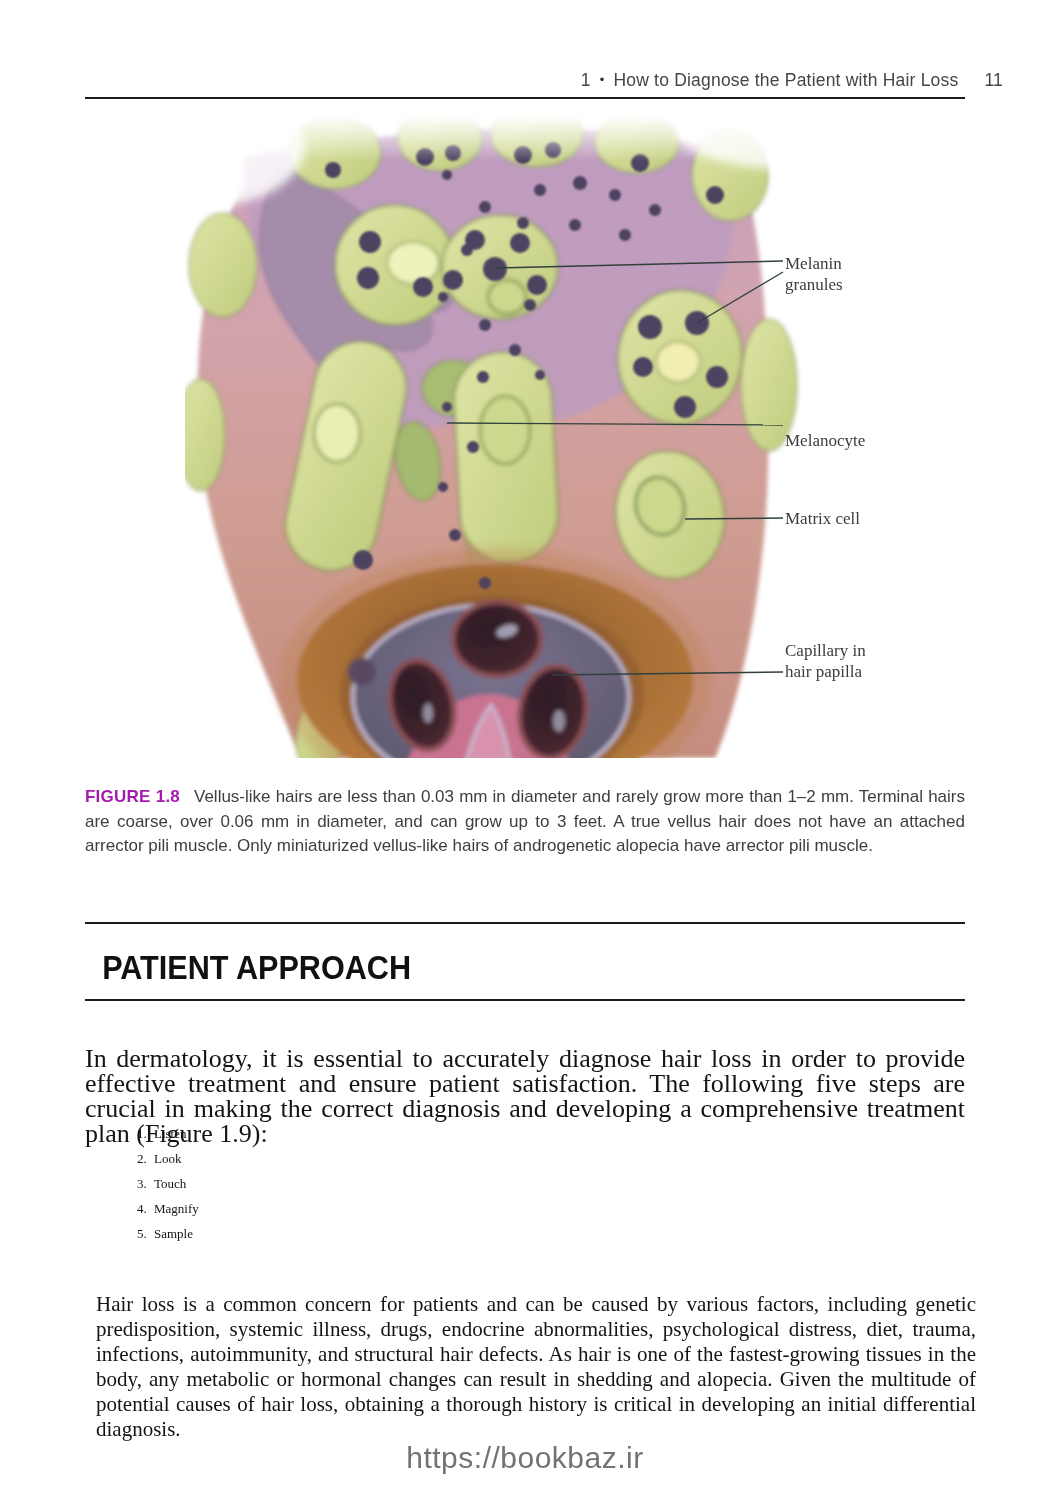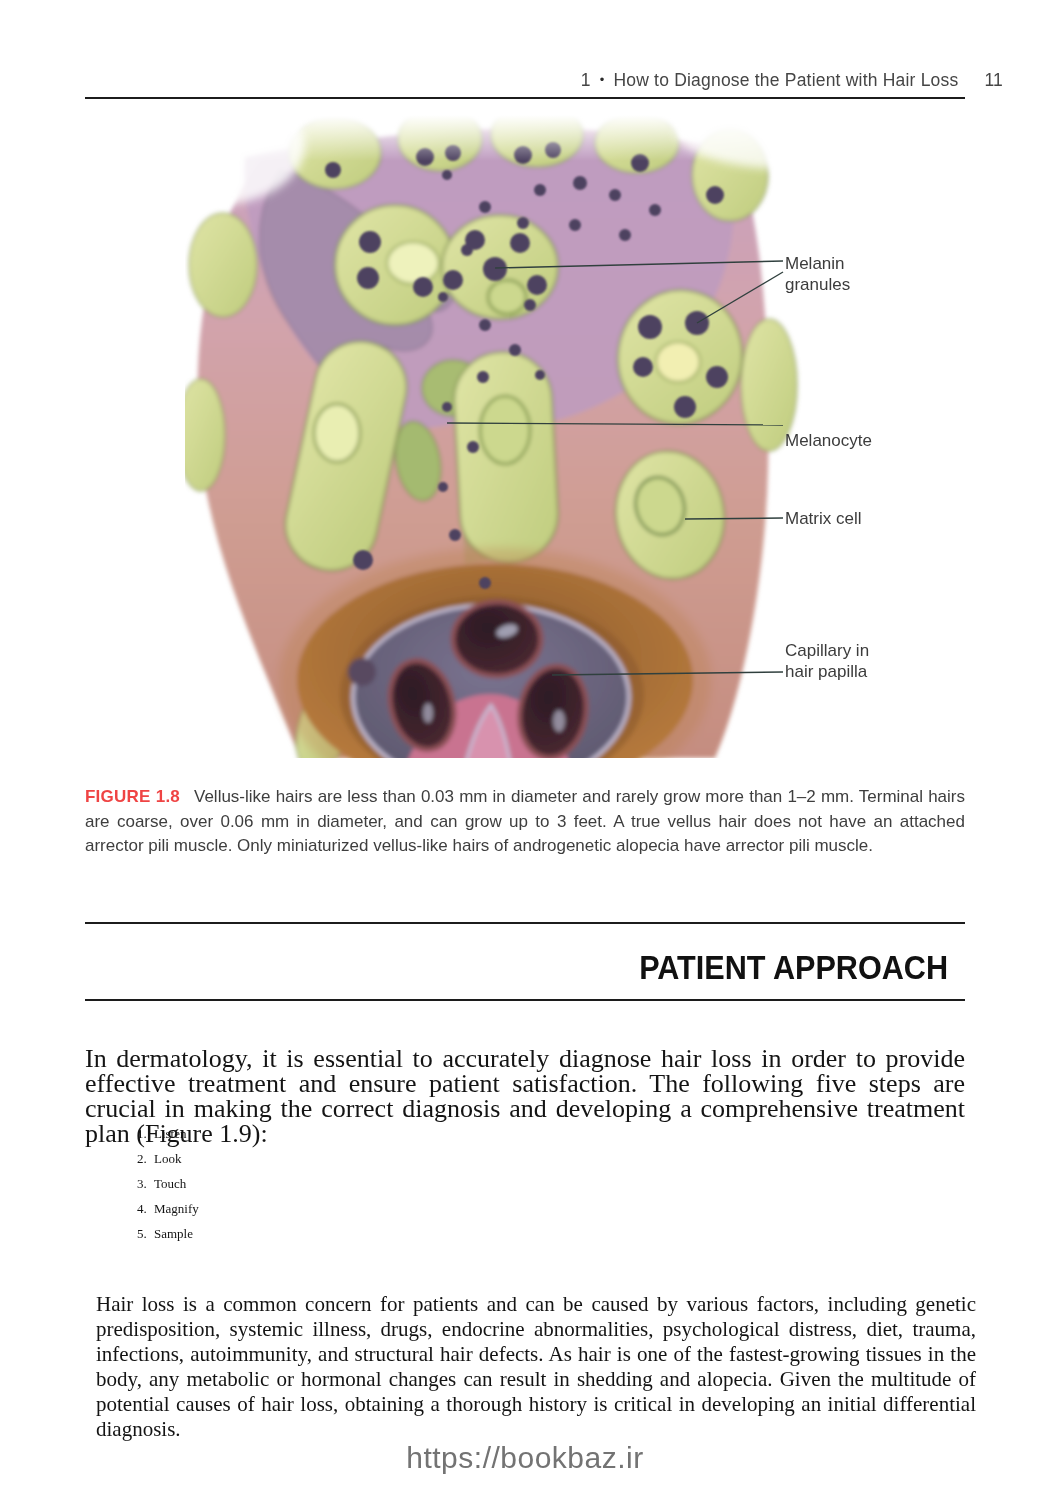--- a/index.html
+++ b/index.html
@@ -13,40 +13,40 @@
     position:absolute;top:70px;right:87px;
     font-size:17.5px;color:#454545;letter-spacing:.2px;white-space:nowrap;
   }
   .running-head .sep{margin:0 9px;font-size:13px;position:relative;top:-2px;color:#2b2b2b;}
   .running-head .pagenum{margin-left:26px;}
   .rule{position:absolute;left:85px;width:880px;height:1.6px;background:#1c1c1c;}
   .rule-head{top:97px;}
   .rule-sec-top{top:922px;}
   .rule-sec-bot{top:999px;}
   
-  .figure{position:absolute;left:185px;top:115px;width:780px;height:660px;}
+  .figure{position:absolute;left:185px;top:115px;width:780px;height:660px;font-family:Liberation Serif, serif;}
   .figure svg{position:absolute;left:0;top:0;}
   .fig-label{
     position:absolute;left:600px;width:185px;
     font-size:17px;line-height:21px;color:#3c3c3c;
   }
   .lab-melanin{top:138px;width:95px;}
   .lab-melanocyte{top:300px;margin-top:15px;}
   .lab-matrix{top:393px;}
   .lab-capillary{top:525px;width:100px;}
   
   .caption{
     position:absolute;left:85px;top:785px;width:880px;
     font-size:17px;line-height:24.6px;color:#3e3e3e;text-align:justify;
   }
-  .caption .figno{font-weight:bold;color:#ef4444;margin-right:14px;letter-spacing:.2px;}
+  .caption .figno{font-weight:bold;color:#a21caf;margin-right:14px;letter-spacing:.2px;}
   
   .section-heading{
     position:absolute;left:85px;top:938px;width:880px;height:58px;
-    text-align:right;
+    text-align:left;
   }
   .section-heading span{
     display:inline-block;font-weight:bold;font-size:34px;letter-spacing:0;
     color:#111;transform:scaleX(.9);transform-origin:center;line-height:58px;
   }
   .serif{font-family:"Liberation Serif",serif;color:#141414;}
   .para1{position:absolute;left:85px;top:1020px;width:880px;font-size:26px;line-height:25px;text-align:justify;}
   .steps{position:absolute;left:108px;top:1121px;margin:0;padding-left:42px;font-size:13px;line-height:25px;}
   .steps li{margin:0;padding-left:4px;}
   .para2{position:absolute;left:96px;top:1271px;width:880px;font-size:21px;line-height:25px;text-align:justify;}

